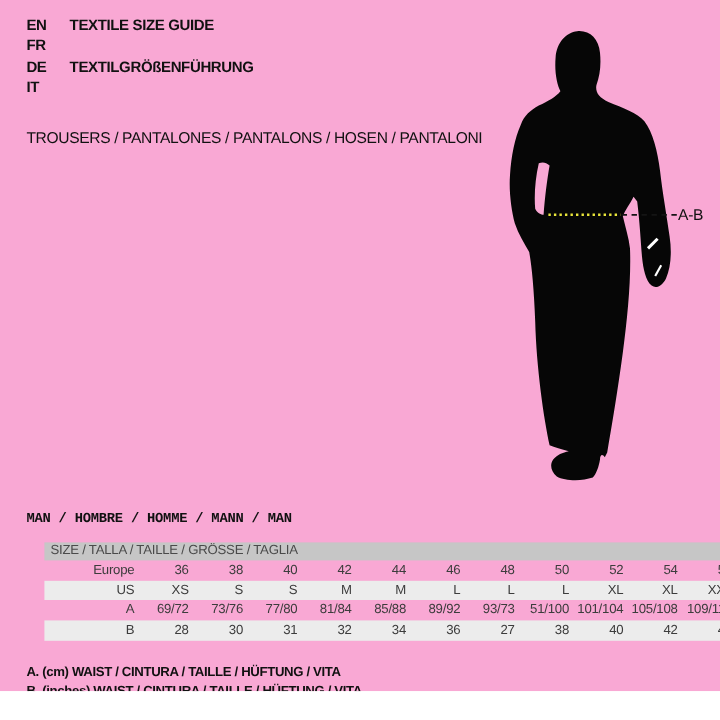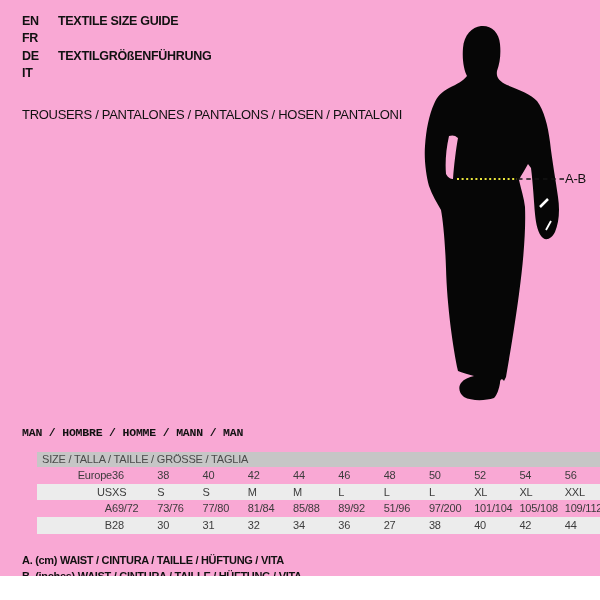--- a/index.html
+++ b/index.html
@@ -23,21 +23,21 @@
   .ab-label{position:absolute;left:165px;top:155px;font-size:13px;font-weight:400;
     letter-spacing:-0.2px;color:#111;white-space:nowrap;}
   
   .size-table{position:absolute;left:17px;top:452px;width:573px;margin-left:20px;}
   .table-header{height:15px;line-height:15px;padding-left:5px;
     font-size:11px;color:#4a4a4a;letter-spacing:-0.2px;}
   .t-row{display:grid;grid-template-columns:75px repeat(11,1fr);
     height:16.7px;line-height:16.7px;font-size:11px;color:#3c3c3c;letter-spacing:-0.2px;}
   .t-rows .t-row:nth-child(even){background:#ececec;}
   .t-label{text-align:right;padding-left:3px;}
-  .t-cell{text-align:left;}
+  .t-cell{text-align:right;}
   
   .notes{position:absolute;left:22px;top:553px;}
   .note-line{font-size:11px;font-weight:700;letter-spacing:-0.3px;
     line-height:15.5px;white-space:nowrap;}
 </style>
 </head>
 <body>
 
 <div class="page">
 
@@ -143,22 +143,22 @@
           <div class="t-cell">XXL</div>
         </div>
         <div class="t-row">
           <div class="t-label">A</div>
           <div class="t-cell">69/72</div>
           <div class="t-cell">73/76</div>
           <div class="t-cell">77/80</div>
           <div class="t-cell">81/84</div>
           <div class="t-cell">85/88</div>
           <div class="t-cell">89/92</div>
-          <div class="t-cell">51/96</div>
-          <div class="t-cell">97/200</div>
+          <div class="t-cell">93/73</div>
+          <div class="t-cell">51/100</div>
           <div class="t-cell">101/104</div>
           <div class="t-cell">105/108</div>
           <div class="t-cell">109/112</div>
         </div>
         <div class="t-row">
           <div class="t-label">B</div>
           <div class="t-cell">28</div>
           <div class="t-cell">30</div>
           <div class="t-cell">31</div>
           <div class="t-cell">32</div>

